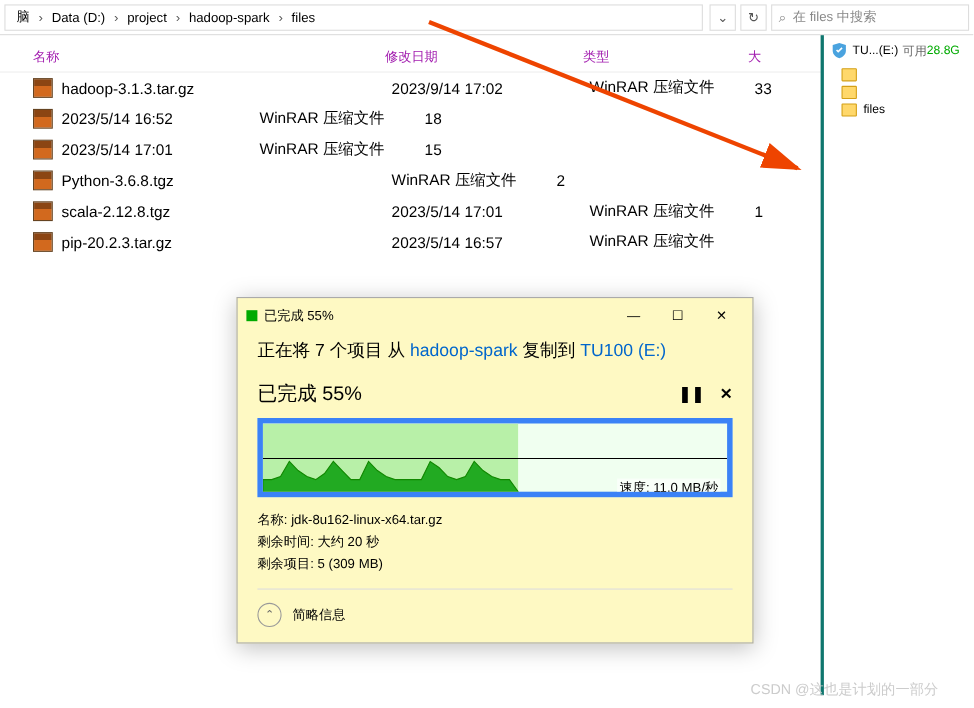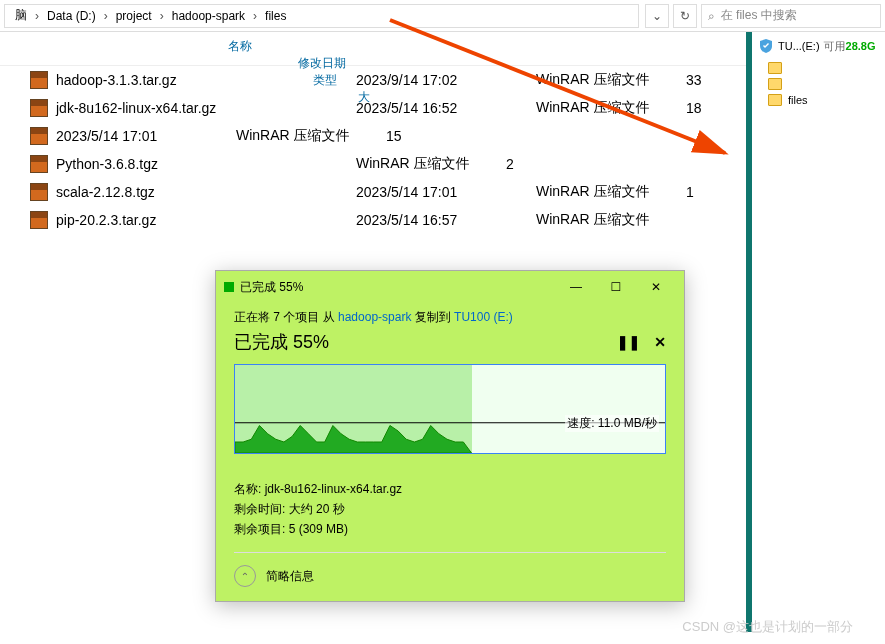--- a/index.html
+++ b/index.html
@@ -7,50 +7,50 @@
 .breadcrumb-bar { display: flex; align-items: center; height: 32px; border-bottom: 1px solid #ddd; padding: 0 4px; }
 .breadcrumb { display: flex; align-items: center; flex: 1; border: 1px solid #ddd; height: 24px; padding: 0 4px; margin-right: 6px; }
 .crumb { padding: 0 6px; cursor: pointer; }
 .chev { color: #555; padding: 0 2px; }
 .nav-btn { width: 24px; height: 24px; border: 1px solid #ddd; display: flex; align-items: center; justify-content: center; margin-right: 4px; cursor: pointer; color: #555; }
 .search-box { width: 180px; height: 24px; border: 1px solid #ddd; display: flex; align-items: center; padding: 0 6px; color: #888; }
 .search-box .sicon { margin-right: 6px; }
 .main { display: flex; height: 600px; }
 .file-list { flex: 1; padding: 6px 0; }
 .header-row, .file-row { display: flex; align-items: center; height: 28px; padding-left: 30px; }
-.header-row { font-size: 12px; color: #0369a1; border-bottom: 1px solid #eee; flex-direction: column; }
+.header-row { font-size: 12px; color: #a21caf; border-bottom: 1px solid #eee; }
 .col-name { width: 320px; }
 .col-date { width: 180px; }
 .col-type { width: 150px; }
 .col-size { width: 60px; }
 .file-row { font-size: 14px; }
 .file-row .ficon { width: 18px; height: 18px; margin-right: 8px; display: inline-flex; align-items: center; justify-content: center; }
 .rar-icon { background: linear-gradient(#8b4513 40%, #d2691e 40%); border: 1px solid #654321; }
-.side-panel { width: 170px; border-left: 6px solid #0f766e; padding: 6px; }
+.side-panel { width: 170px; border-left: 3px solid #0f766e; padding: 6px; }
 .drive-info { display: flex; align-items: center; font-size: 11px; margin-bottom: 8px; }
 .drive-info .shield { width: 16px; height: 16px; margin-right: 4px; }
 .drive-name { color: #000; }
 .avail { color: #666; margin-left: 4px; }
-.avail-green { color: #0a0; font-weight: bold; }
+.avail-green { color: #0a0; font-weight: normal; }
 .folder-item { display: flex; align-items: center; font-size: 11px; margin: 4px 0 4px 10px; }
 .folder-icon { width: 14px; height: 12px; background: #ffd86b; border: 1px solid #d4a017; border-radius: 1px; margin-right: 6px; }
 .arrow-annotation { position: absolute; top: 15px; left: 380px; width: 360px; height: 150px; pointer-events: none; }
-.dialog { position: absolute; top: 270px; left: 215px; width: 470px; background: #bef264; border: 1px solid #aaa; box-shadow: 0 4px 20px rgba(0,0,0,0.25); }
+.dialog { position: absolute; top: 270px; left: 215px; width: 470px; background: #fef9c3; border: 1px solid #aaa; box-shadow: 0 4px 20px rgba(0,0,0,0.25); }
 .dlg-title { display: flex; align-items: center; height: 32px; padding: 0 8px; }
 .dlg-title .ticon { width: 10px; height: 10px; background: #0a0; margin-right: 6px; }
 .dlg-title .ttext { flex: 1; font-size: 12px; }
 .winbtn { width: 40px; height: 28px; display: flex; align-items: center; justify-content: center; cursor: pointer; font-size: 12px; }
 .dlg-body { padding: 6px 18px 14px; }
-.copy-msg { font-size: 12px; margin-bottom: 4px; }
+.copy-msg { font-size: 16px; margin-bottom: 16px; }
 .copy-msg a { color: #06c; text-decoration: none; }
 .done-line { display: flex; align-items: center; margin-bottom: 10px; }
 .done-text { font-size: 18px; }
 .ctrl-btns { margin-left: auto; display: flex; gap: 14px; }
 .ctrl-btns span { cursor: pointer; font-size: 14px; font-weight: bold; }
-.chart-box { border: 1px solid #3b82f6; height: 90px; position: relative; background: #f0fff0; overflow: hidden; margin-bottom: 27px; }
+.chart-box { border: 5px solid #3b82f6; height: 72px; position: relative; background: #f0fff0; overflow: hidden; margin-bottom: 12px; }
 .chart-fill { position: absolute; top: 0; left: 0; height: 100%; background: #b8f0a8; }
 .chart-wave { position: absolute; bottom: 0; left: 0; width: 100%; height: 55px; }
 .speed-label { position: absolute; right: 6px; top: 50px; font-size: 12px; background: rgba(255,255,255,0.6); padding: 0 2px; }
 .info-line { font-size: 12px; margin: 3px 0; }
 .more-info { border-top: 1px solid #ddd; margin-top: 14px; padding-top: 12px; display: flex; align-items: center; cursor: pointer; }
 .more-info .circ { width: 22px; height: 22px; border: 1px solid #999; border-radius: 50%; display: flex; align-items: center; justify-content: center; margin-right: 10px; font-size: 10px; color: #666; }
 .watermark { position: absolute; bottom: 8px; right: 32px; color: #ccc; font-size: 13px; }
 </style>
 </head>
 <body>
@@ -85,21 +85,20 @@
     </div>
     <div class="file-row">
         <span class="ficon rar-icon"></span>
         <span class="col-name" style="width:300px">hadoop-3.1.3.tar.gz</span>
         <span class="col-date">2023/9/14 17:02</span>
         <span class="col-type">WinRAR 压缩文件</span>
         <span class="col-size">33</span>
       </div>
     <div class="file-row">
         <span class="ficon rar-icon"></span>
-        <span class="col-name" style="width:300px">jdk-8u162-linux-x64.tar.gz</span>
         <span class="col-date">2023/5/14 16:52</span>
         <span class="col-type">WinRAR 压缩文件</span>
         <span class="col-size">18</span>
       </div>
     <div class="file-row">
         <span class="ficon rar-icon"></span>
         <span class="col-date">2023/5/14 17:01</span>
         <span class="col-type">WinRAR 压缩文件</span>
         <span class="col-size">15</span>
       </div>

